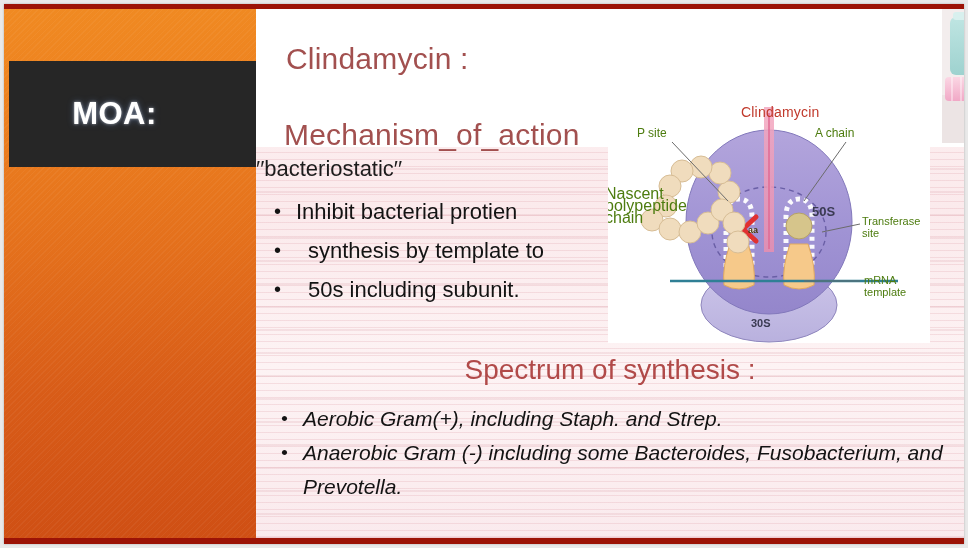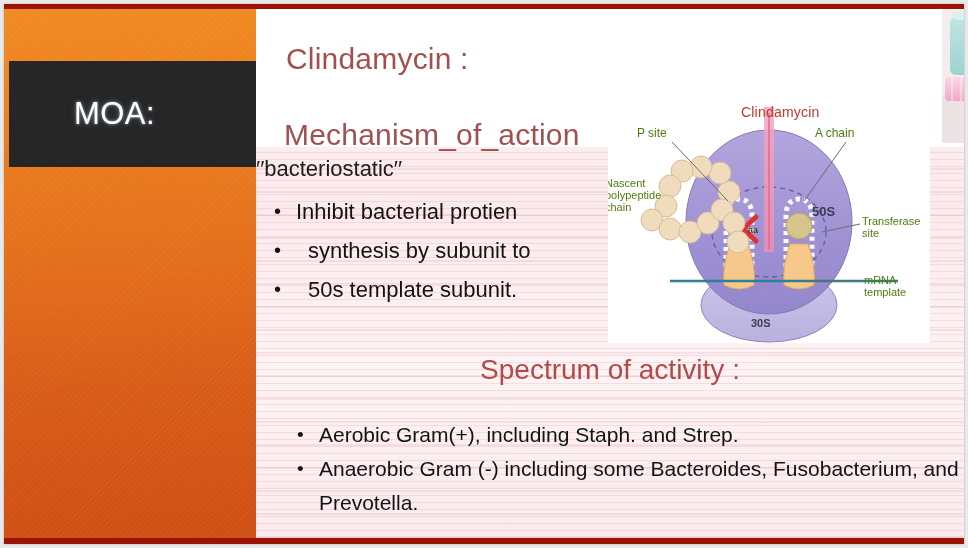--- a/index.html
+++ b/index.html
@@ -61,21 +61,21 @@
     height: 106px;
     background: #262626;
     display: flex;
     align-items: center;
     justify-content: center;
     z-index: 3;
   }
   #moa-label {
     color: #ffffff;
     font-size: 31px;
-    font-weight: normal;
+    font-weight: bold;
     letter-spacing: .5px;
     text-shadow: 0 0 3px rgba(255,255,255,.55), 0 0 7px rgba(120,170,255,.35);
     padding-right: 36px;
   }
 
   
   #content-panel {
     position: absolute;
     left: 252px; top: 5px;
     width: 824px;
@@ -168,44 +168,45 @@
   }
   #fig-clinda {
     left: 133px; top: 17px;
     font-size: 14px;
     color: #c0392b;
     font-weight: normal;
     letter-spacing: .2px;
   }
   #fig-psite { left: 29px; top: 38px; font-size: 12px; }
   #fig-asite { left: 207px; top: 38px; font-size: 12px; }
-  #fig-nascent { left: -3px; top: 88px; white-space: normal; width: 64px; font-size: 11px; }
+  #fig-nascent { left: -3px; top: 99px; white-space: normal; width: 64px; font-size: 16px; }
   #fig-transferase { left: 254px; top: 126px; white-space: normal; width: 72px; font-size: 11px; }
   #fig-mrna { left: 256px; top: 185px; white-space: normal; width: 64px; font-size: 11px; }
   #fig-50s { left: 204px; top: 117px; font-size: 13px; font-weight: bold; color: #3a3a52; }
   #fig-30s { left: 143px; top: 228px; font-size: 11px; font-weight: bold; color: #3a3a52; }
   #fig-aa  { left: 140px; top: 135px; font-size: 9px; font-weight: bold; color: #4a3a10; }
 
   
   #spectrum-heading {
     position: absolute;
     left: 0; top: 345px;
     width: 708px;
     text-align: center;
     color: #b14a49;
     font-size: 28px;
     z-index: 3;
   }
   #spectrum-bullets {
     position: absolute;
     left: 18px; top: 392px;
     width: 672px;
-    margin: 17px; padding: 0;
+    margin: 1px; padding: 0;
     list-style: none;
     z-index: 3;
+    font-style: italic;
   }
   #spectrum-bullets li {
     position: relative;
     padding-left: 28px;
     font-size: 21px;
     line-height: 34px;
     color: #131313;
   }
   #spectrum-bullets li::before {
     content: "\2022";
@@ -243,22 +244,22 @@
     <div id="heading-wash"></div>
 
     <div class="title-line" id="title-drug">Clindamycin :</div>
 
     <div class="title-line" id="title-mech">Mechanism_of_action</div>
 
     <div id="bacteriostatic">′′bacteriostatic′′</div>
 
     <ul id="moa-bullets">
       <li>Inhibit bacterial protien</li>
-      <li style="padding-left:40px">synthesis by subunit to</li>
-      <li style="padding-left:40px">50s template subunit.</li>
+      <li style="padding-left:40px">synthesis by template to</li>
+      <li style="padding-left:40px">50s including subunit.</li>
     </ul>
 
     <div id="figure-box">
       <svg width="322" height="254" viewBox="0 0 322 254">
         <defs>
           <linearGradient id="g50" x1="0" y1="0" x2="0" y2="1">
             <stop offset="0%" stop-color="#b3a5dc"></stop>
             <stop offset="55%" stop-color="#a093d4"></stop>
             <stop offset="100%" stop-color="#9486cb"></stop>
           </linearGradient>
@@ -326,21 +327,21 @@
       <div class="fig-label" id="fig-psite">P site</div>
       <div class="fig-label" id="fig-asite">A chain</div>
       <div class="fig-label" id="fig-nascent">Nascent polypeptide chain</div>
       <div class="fig-label" id="fig-transferase">Transferase site</div>
       <div class="fig-label" id="fig-mrna">mRNA template</div>
       <div class="fig-label" id="fig-50s">50S</div>
       <div class="fig-label" id="fig-30s">30S</div>
       <div class="fig-label" id="fig-aa">aa</div>
     </div>
 
-    <div id="spectrum-heading">Spectrum of activity :</div>
+    <div id="spectrum-heading">Spectrum of synthesis :</div>
 
     <ul id="spectrum-bullets">
       <li>Aerobic Gram(+), including Staph. and Strep.</li>
       <li>Anaerobic Gram (-)  including some Bacteroides, Fusobacterium, and Prevotella.</li>
     </ul>
 
     <div id="photo">
       <svg width="138" height="134" viewBox="0 0 138 134">
         <defs>
           <radialGradient id="mirror" cx="40%" cy="32%" r="72%">

